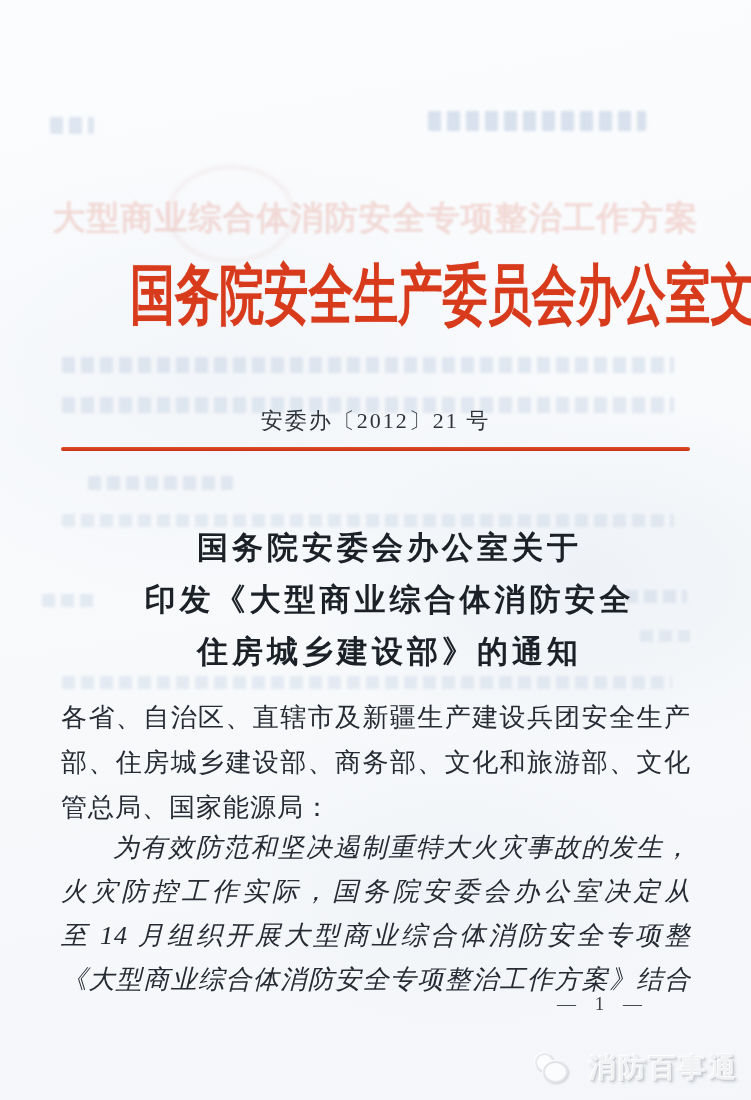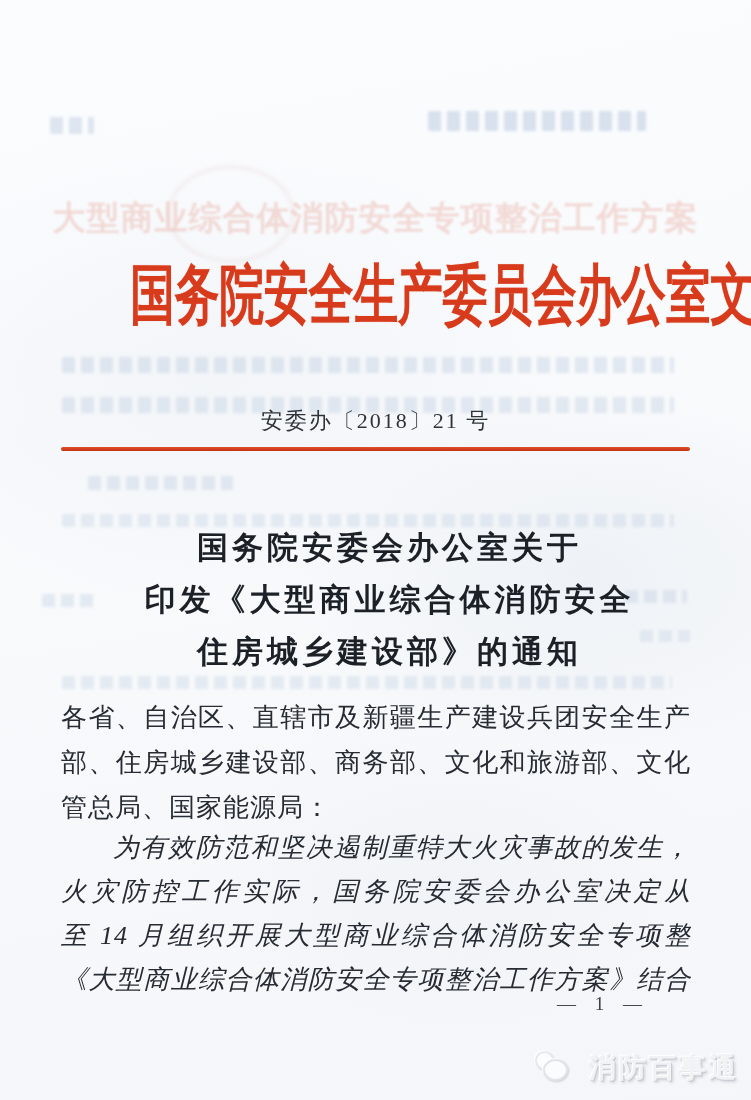--- a/index.html
+++ b/index.html
@@ -64,21 +64,21 @@
   .cn-line.indent { text-indent:2em; }
 
   .page-number {
     position:absolute; right:106px; top:990px; height:28px; line-height:28px;
     font-size:19px; color:#3c4148; letter-spacing:3px; word-spacing:8px;
   }
 
   
   .watermark {
     position:absolute; right:12px; bottom:14px;
-    display:flex; gap:19px;
+    display:flex; align-items:center; gap:19px;
   }
   .mascot { position:relative; width:36px; height:32px; }
   .mascot i { position:absolute; border-radius:50%; display:block; }
   .mascot .c1 {
     left:1px; top:1px; width:15px; height:15px;
     border:2px solid #e6e8ec; box-shadow:1px 1px 1px #d0d3d8, -1px -1px 0 #ffffff;
     background:#fcfdfe;
   }
   .mascot .c2 {
     left:9px; top:9px; width:21px; height:18px;
@@ -106,21 +106,21 @@
   <div class="ghost" style="left:62px;  top:514px; width:612px; height:13px; opacity:.34"></div>
   <div class="ghost" style="left:42px;  top:594px; width:52px;  height:13px; opacity:.36"></div>
   <div class="ghost" style="left:625px; top:590px; width:62px;  height:13px; opacity:.36"></div>
   <div class="ghost" style="left:640px; top:630px; width:50px;  height:12px; opacity:.32"></div>
   <div class="ghost" style="left:62px;  top:676px; width:610px; height:13px; opacity:.34"></div>
 
   <div class="org-header">
     <span>国务院安全生产委员会办公室文件</span>
   </div>
 
-  <div class="doc-number">安委办〔2018〕21 号</div>
+  <div class="doc-number">安委办〔2012〕21 号</div>
 
   <div class="red-rule"></div>
 
   <div class="doc-title">
     <div>国务院安委会办公室关于</div>
     <div>印发《大型商业综合体消防安全</div>
     <div>住房城乡建设部》的通知</div>
   </div>
 
   <div class="addressee">

